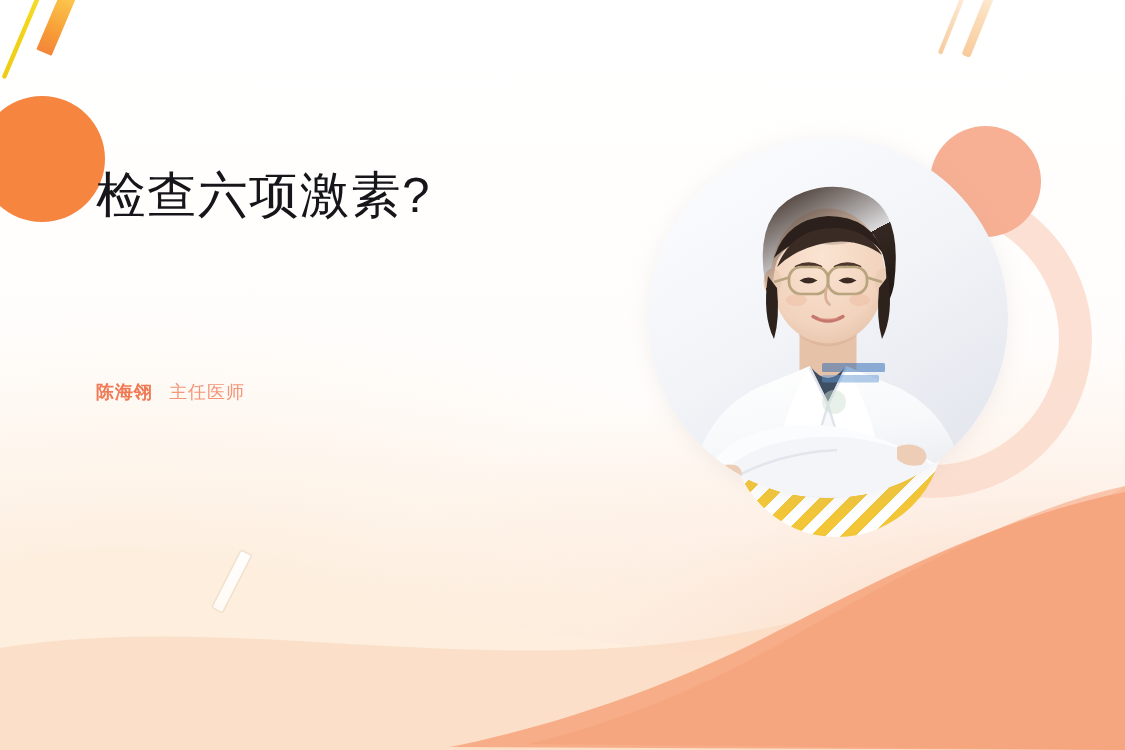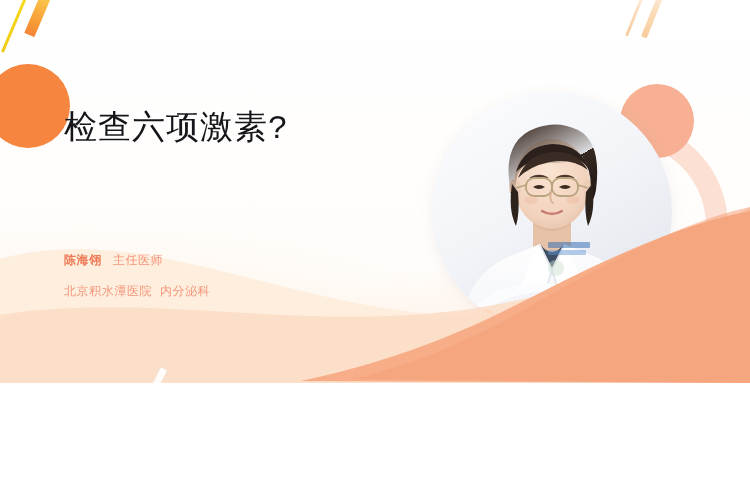--- a/index.html
+++ b/index.html
@@ -6,24 +6,23 @@
     margin: 0;
     padding: 0;
     background: #ffffff;
   }
   body {
     font-family: "Liberation Sans", "DejaVu Sans", sans-serif;
   }
   #slide {
     position: relative;
     width: 750px;
-    height: 383px;
+    height: 500px;
     overflow: hidden;
     background: #ffffff;
-    font-family: Liberation Mono, monospace;
   }
 
   
   .deco {
     position: absolute;
     pointer-events: none;
   }
 
   
   #bg-wash {
@@ -318,18 +317,15 @@
   <div class="deco" id="slash-faint"></div>
 
   <div id="text-block">
     <h1 id="slide-title">检查六项激素?</h1>
   </div>
 
   <div id="credit-block">
     <div class="credit-line">
       <span id="credit-name">陈海翎</span><span id="credit-title">主任医师</span>
     </div>
-    <div class="credit-line">
-      <span id="credit-affiliation">北京积水潭医院  内分泌科</span>
-    </div>
   </div>
 
 </div>
 
 </body></html>

